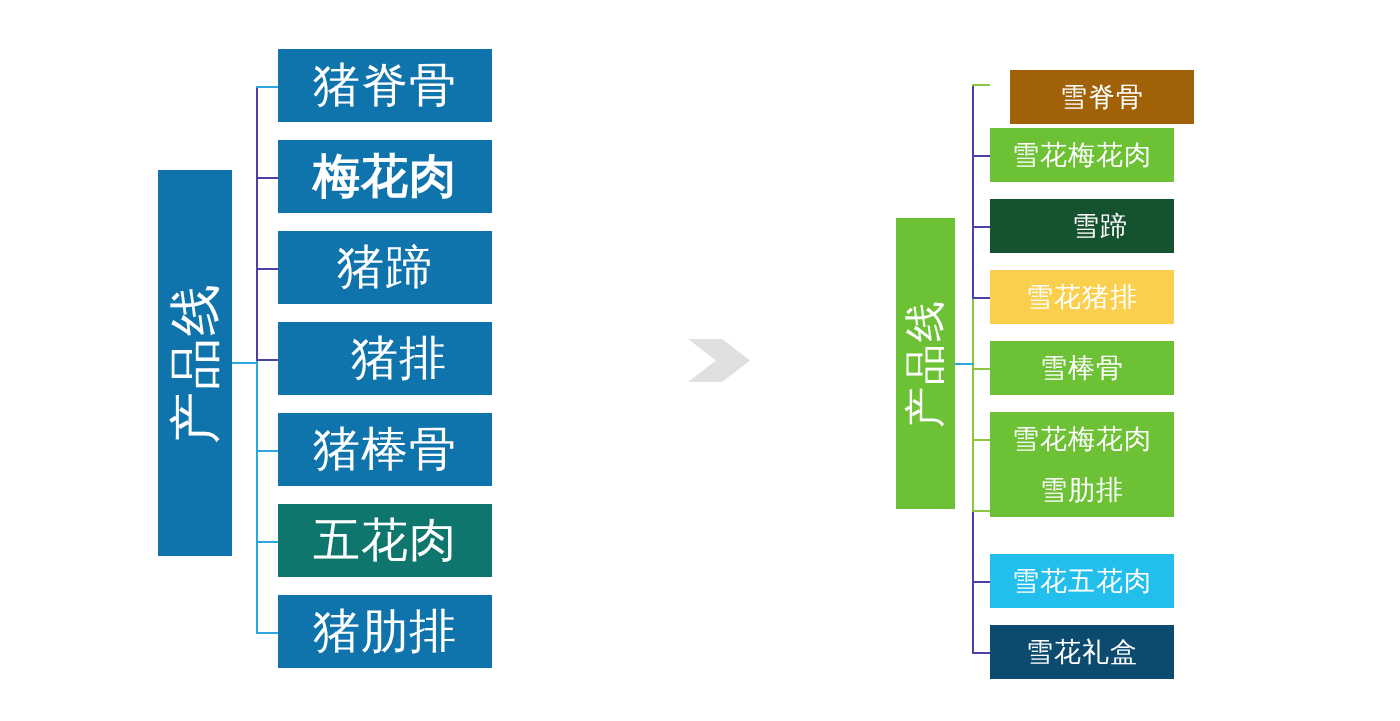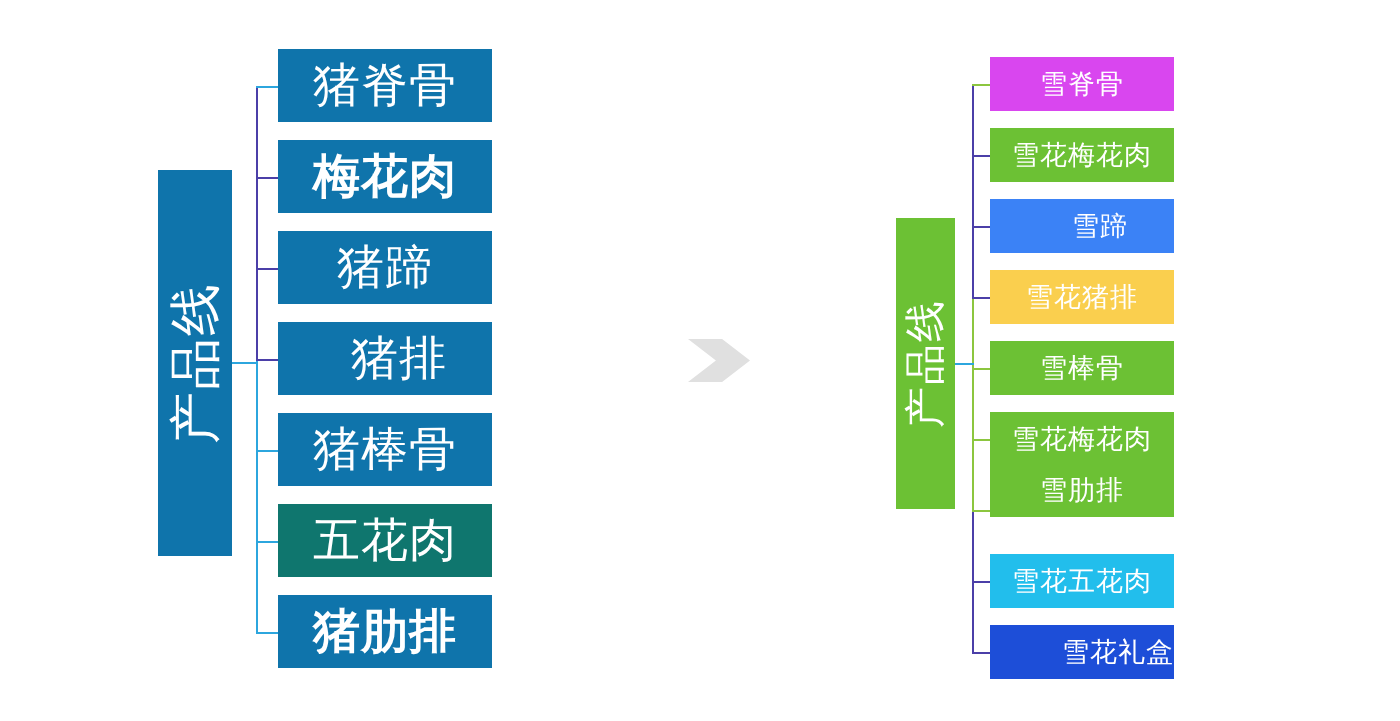--- a/index.html
+++ b/index.html
@@ -146,21 +146,21 @@
         </div>
         <div class="leaf left-leaf" style="top: 322px; background: rgb(15, 116, 171); padding-left: 28px;">
           <span>猪排</span>
         </div>
         <div class="leaf left-leaf" style="top: 413px; background: rgb(15, 116, 171);">
           <span>猪棒骨</span>
         </div>
         <div class="leaf left-leaf" style="top: 504px; background: #0f766e;">
           <span>五花肉</span>
         </div>
-        <div class="leaf left-leaf" style="top: 595px; background: rgb(15, 116, 171); font-weight: bold;">
+        <div class="leaf left-leaf" style="top: 595px; background: rgb(15, 116, 171);">
           <span>猪肋排</span>
         </div>
       </div>
   </div>
 
   <div id="flow-arrow"></div>
 
   <div id="right-group-layer">
 
     <div class="trunk" id="trunk-right">
@@ -181,43 +181,43 @@
         <div class="spine" style="left: 972px; top: 439px; height: 71px; background: rgb(140, 198, 63);"></div>
         <div class="stub" style="left: 972px; top: 439px; width: 18px; background: rgb(140, 198, 63);"></div>
         <div class="spine" style="left: 972px; top: 510px; height: 71px; background: rgb(75, 63, 168);"></div>
         <div class="stub" style="left: 972px; top: 510px; width: 18px; background: rgb(140, 198, 63);"></div>
         <div class="spine" style="left: 972px; top: 581px; height: 71px; background: rgb(75, 63, 168);"></div>
         <div class="stub" style="left: 972px; top: 581px; width: 18px; background: rgb(75, 63, 168);"></div>
         <div class="stub" style="left: 972px; top: 652px; width: 18px; background: rgb(75, 63, 168);"></div>
         <div class="trunk-link" style="left: 955px; top: 363px; width: 19px; background: rgb(44, 166, 222);"></div>
       </div>
     <div id="right-leaves">
-        <div class="leaf right-leaf" style="top: 57px; background: #d946ef;">
+        <div class="leaf right-leaf" style="top: 70px; background: #a16207; margin-left: 20px;">
           <span>雪脊骨</span>
         </div>
         <div class="leaf right-leaf" style="top: 128px; background: rgb(108, 193, 52);">
           <span>雪花梅花肉</span>
         </div>
-        <div class="leaf right-leaf" style="top: 199px; background: #3b82f6; padding-left: 36px;">
+        <div class="leaf right-leaf" style="top: 199px; background: #14532d; padding-left: 36px;">
           <span>雪蹄</span>
         </div>
         <div class="leaf right-leaf" style="top: 270px; background: rgb(250, 207, 78);">
           <span>雪花猪排</span>
         </div>
         <div class="leaf right-leaf" style="top: 341px; background: rgb(108, 193, 52);">
           <span>雪棒骨</span>
         </div>
         <div class="leaf right-leaf" style="top: 412px; background: rgb(108, 193, 52);">
           <span>雪花梅花肉</span>
         </div>
         <div class="leaf right-leaf" style="top: 463px; background: rgb(108, 193, 52);">
           <span>雪肋排</span>
         </div>
         <div class="leaf right-leaf" style="top: 554px; background: rgb(34, 190, 236);">
           <span>雪花五花肉</span>
         </div>
-        <div class="leaf right-leaf" style="top: 625px; background: #1d4ed8; justify-content: flex-end;">
+        <div class="leaf right-leaf" style="top: 625px; background: #0c4a6e;">
           <span>雪花礼盒</span>
         </div>
       </div>
   </div>
 
 </div>
 
 </body></html>

